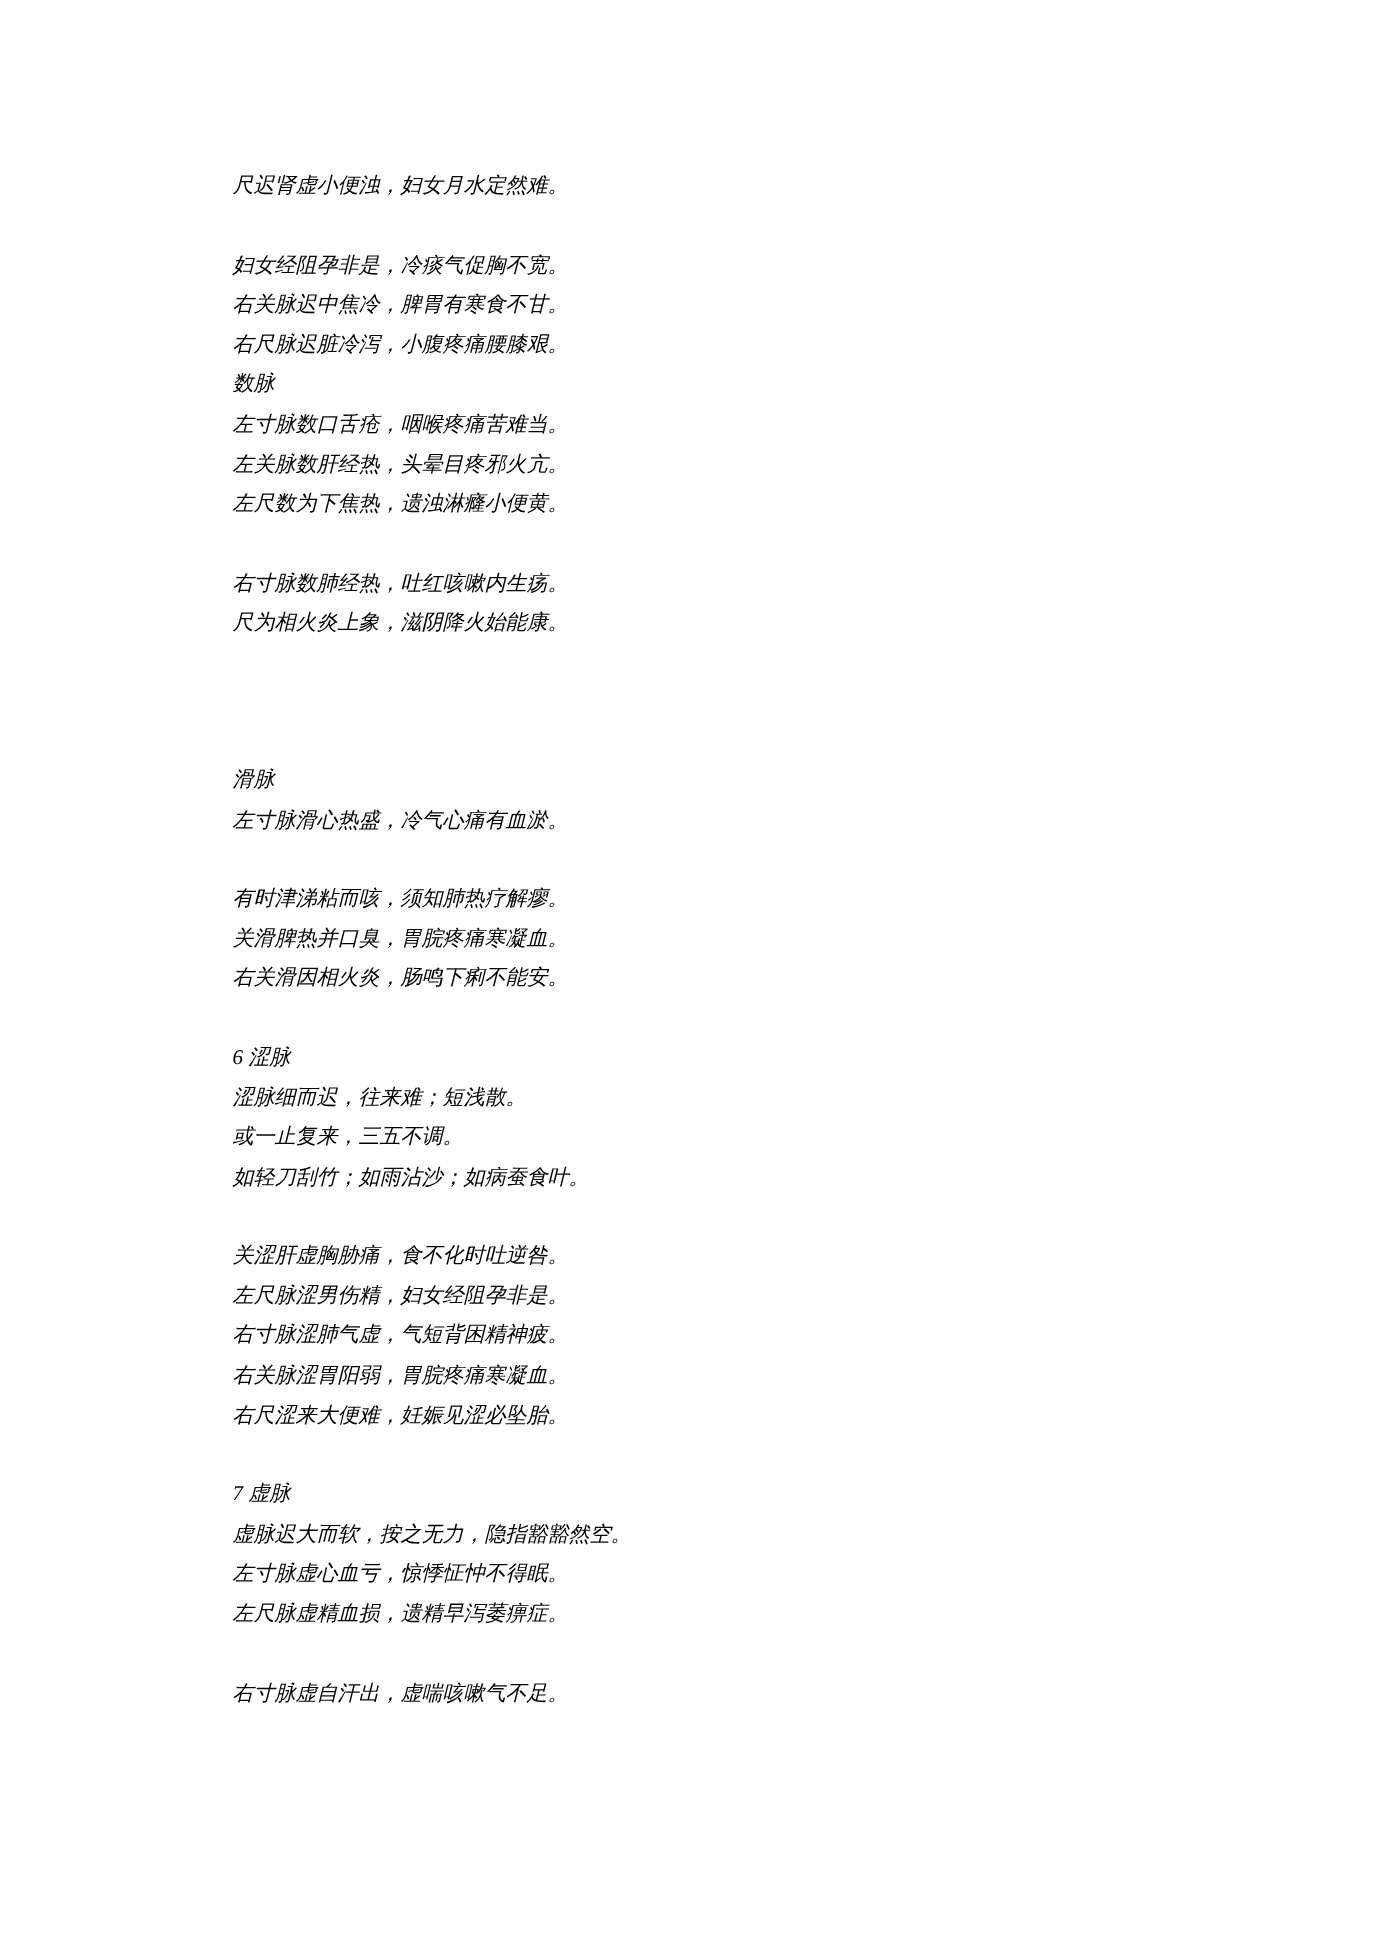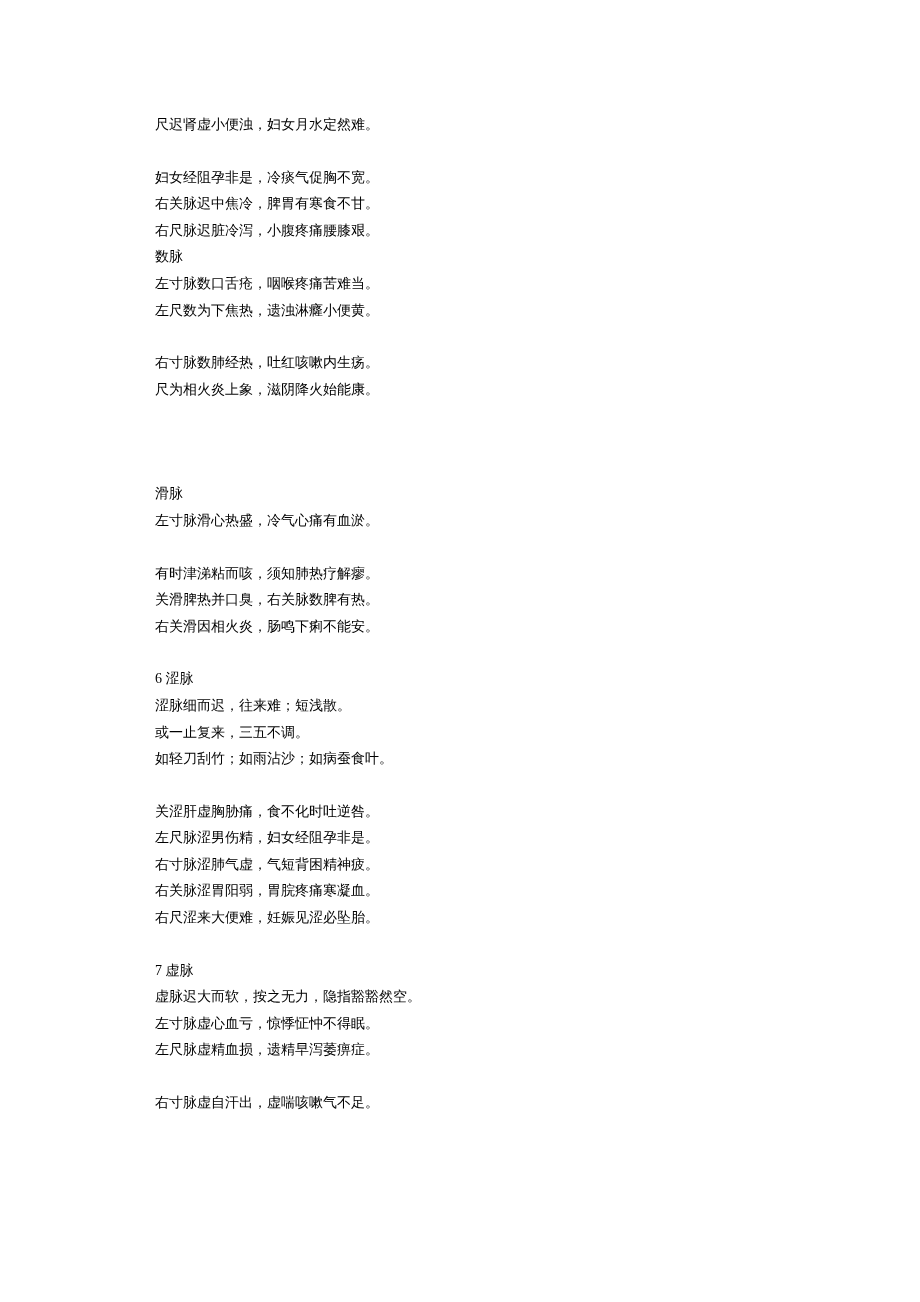--- a/index.html
+++ b/index.html
@@ -15,49 +15,51 @@
       font-size: 14px;
       line-height: 1.9;
       color: #000000;
       padding: 112px 0 0 155px;
     }
     .content {
       max-width: 620px;
     }
     p {
       margin: 0;
+      font-style: italic;
     }
     .spacer {
       height: 26px;
     }
     .big-spacer {
       height: 78px;
     }
   </style>
 </head>
 <body>
 
 <div class="content">
     <p>尺迟肾虚小便浊，妇女月水定然难。</p>
     <div class="spacer"></div>
     <p>妇女经阻孕非是，冷痰气促胸不宽。</p>
     <p>右关脉迟中焦冷，脾胃有寒食不甘。</p>
     <p>右尺脉迟脏冷泻，小腹疼痛腰膝艰。</p>
     <p>数脉</p>
     <p>左寸脉数口舌疮，咽喉疼痛苦难当。</p>
+    <p>左关脉数肝经热，头晕目疼邪火亢。</p>
     <p>左尺数为下焦热，遗浊淋癃小便黄。</p>
     <div class="spacer"></div>
     <p>右寸脉数肺经热，吐红咳嗽内生疡。</p>
     <p>尺为相火炎上象，滋阴降火始能康。</p>
     <div class="big-spacer"></div>
     <p>滑脉</p>
     <p>左寸脉滑心热盛，冷气心痛有血淤。</p>
     <div class="spacer"></div>
     <p>有时津涕粘而咳，须知肺热疗解瘳。</p>
-    <p>关滑脾热并口臭，右关脉数脾有热。</p>
+    <p>关滑脾热并口臭，胃脘疼痛寒凝血。</p>
     <p>右关滑因相火炎，肠鸣下痢不能安。</p>
     <div class="spacer"></div>
     <p>6 涩脉</p>
     <p>涩脉细而迟，往来难；短浅散。</p>
     <p>或一止复来，三五不调。</p>
     <p>如轻刀刮竹；如雨沾沙；如病蚕食叶。</p>
     <div class="spacer"></div>
     <p>关涩肝虚胸胁痛，食不化时吐逆咎。</p>
     <p>左尺脉涩男伤精，妇女经阻孕非是。</p>
     <p>右寸脉涩肺气虚，气短背困精神疲。</p>

